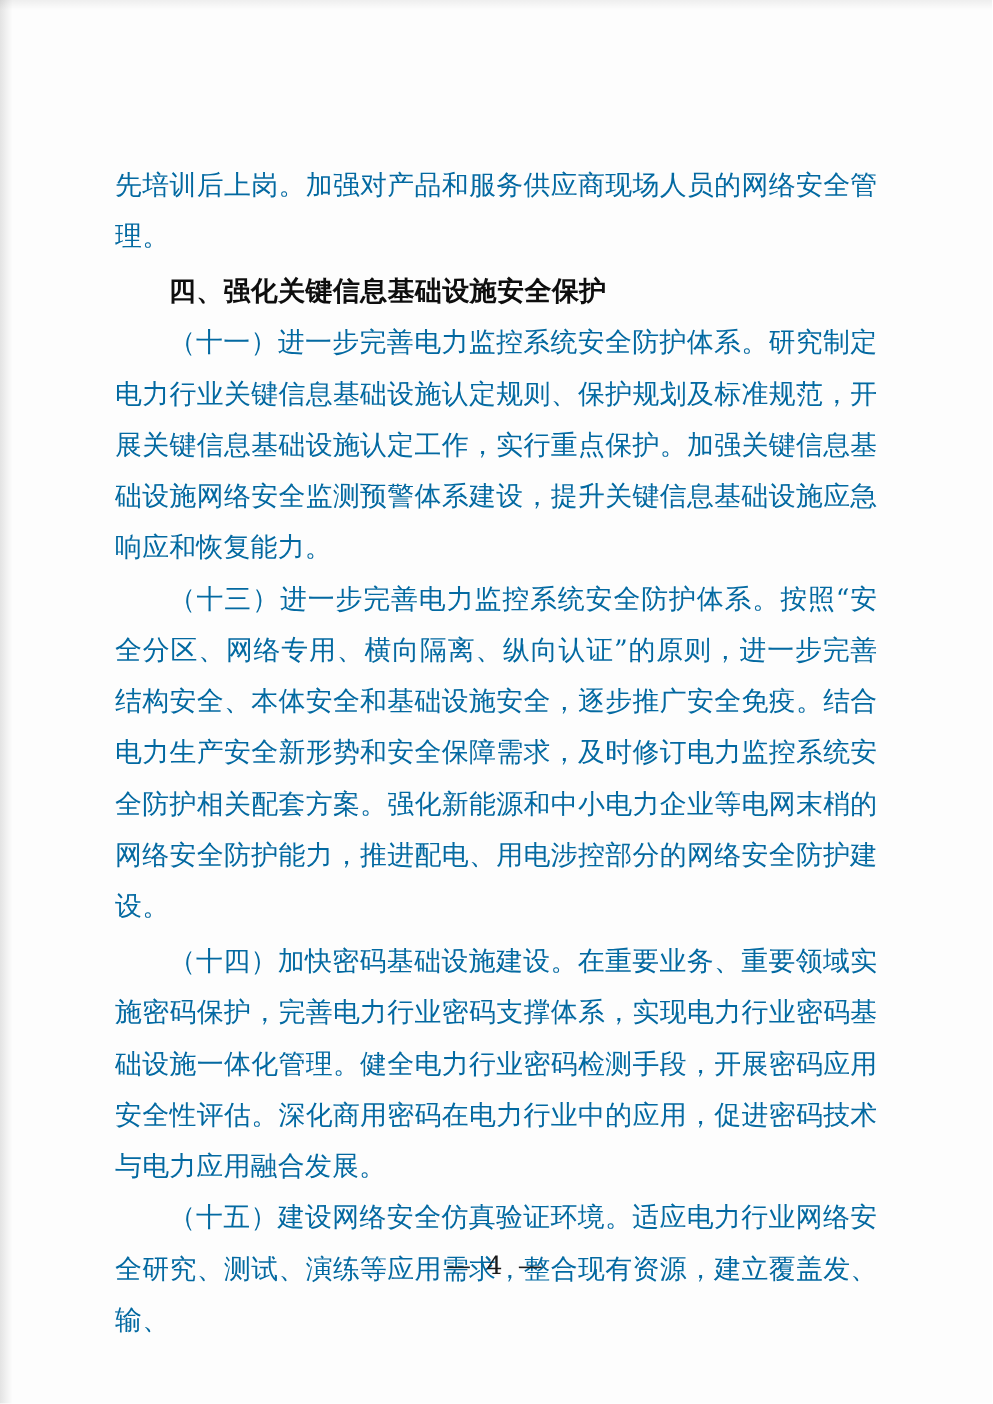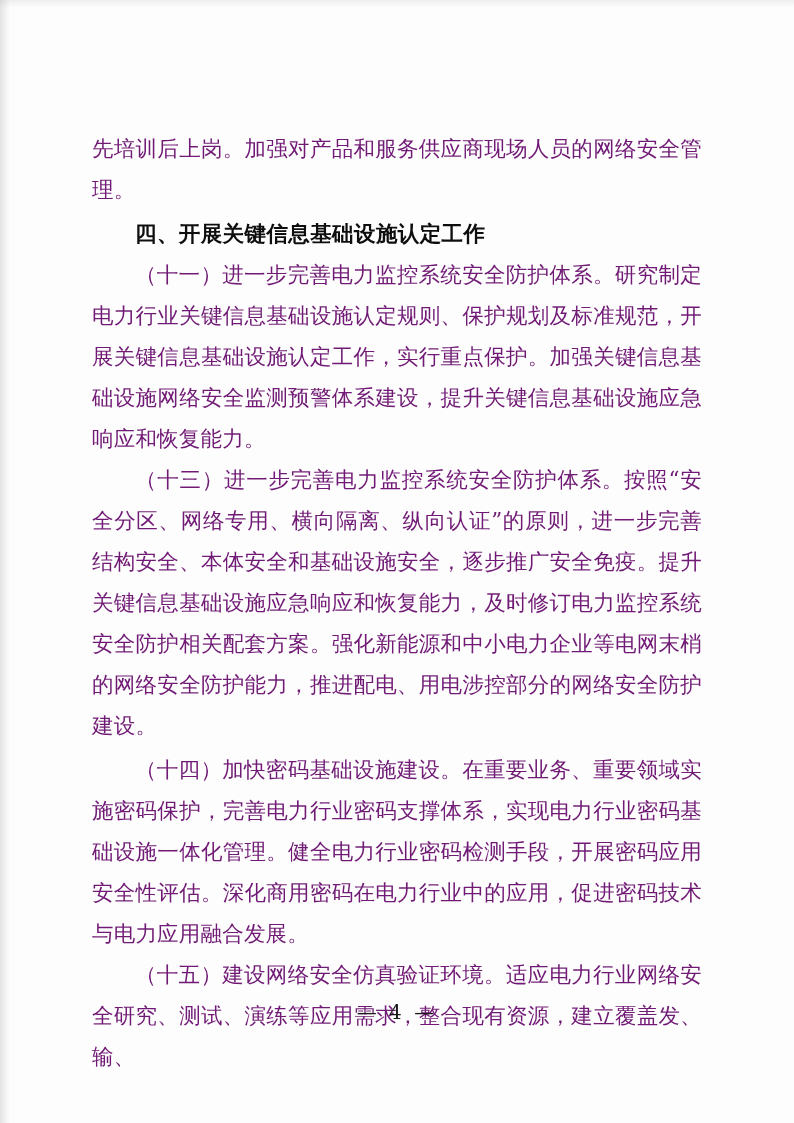--- a/index.html
+++ b/index.html
@@ -29,21 +29,21 @@
     top: 128px;
     width: 610px;
   }
   .para {
     font-size: 21.5px;
     line-height: 41px;
     text-align: justify;
     text-justify: inter-ideograph;
     margin: 0 0 0 0;
     letter-spacing: 0.2px;
-    color: #701a75;
+    color: #0369a1;
   }
   .para.indent {
     text-indent: 43px;
   }
   .heading {
     font-size: 21.5px;
     line-height: 41px;
     font-weight: bold;
     text-indent: 43px;
     margin: 0;
@@ -83,26 +83,26 @@
 <div class="page">
   <div class="edge-shadow-left"></div>
   <div class="edge-shadow-top"></div>
 
   <div class="content">
 
     <p class="para">先培训后上岗。加强对产品和服务供应商现场人员的网络安全管理。</p>
 
     <div class="spacer-sm"></div>
 
-    <h2 class="heading">四、开展关键信息基础设施认定工作</h2>
+    <h2 class="heading">四、强化关键信息基础设施安全保护</h2>
 
     <p class="para indent">（十一）进一步完善电力监控系统安全防护体系。研究制定电力行业关键信息基础设施认定规则、保护规划及标准规范，开展关键信息基础设施认定工作，实行重点保护。加强关键信息基础设施网络安全监测预警体系建设，提升关键信息基础设施应急响应和恢复能力。</p>
 
 
-    <p class="para indent">（十三）进一步完善电力监控系统安全防护体系。按照“安全分区、网络专用、横向隔离、纵向认证”的原则，进一步完善结构安全、本体安全和基础设施安全，逐步推广安全免疫。提升关键信息基础设施应急响应和恢复能力，及时修订电力监控系统安全防护相关配套方案。强化新能源和中小电力企业等电网末梢的网络安全防护能力，推进配电、用电涉控部分的网络安全防护建设。</p>
+    <p class="para indent">（十三）进一步完善电力监控系统安全防护体系。按照“安全分区、网络专用、横向隔离、纵向认证”的原则，进一步完善结构安全、本体安全和基础设施安全，逐步推广安全免疫。结合电力生产安全新形势和安全保障需求，及时修订电力监控系统安全防护相关配套方案。强化新能源和中小电力企业等电网末梢的网络安全防护能力，推进配电、用电涉控部分的网络安全防护建设。</p>
 
     <div class="spacer-sm"></div>
 
 
     <p class="para indent">（十四）加快密码基础设施建设。在重要业务、重要领域实施密码保护，完善电力行业密码支撑体系，实现电力行业密码基础设施一体化管理。健全电力行业密码检测手段，开展密码应用安全性评估。深化商用密码在电力行业中的应用，促进密码技术与电力应用融合发展。</p>
 
     <p class="para indent">（十五）建设网络安全仿真验证环境。适应电力行业网络安全研究、测试、演练等应用需求，整合现有资源，建立覆盖发、输、</p>
 
   </div>
 

